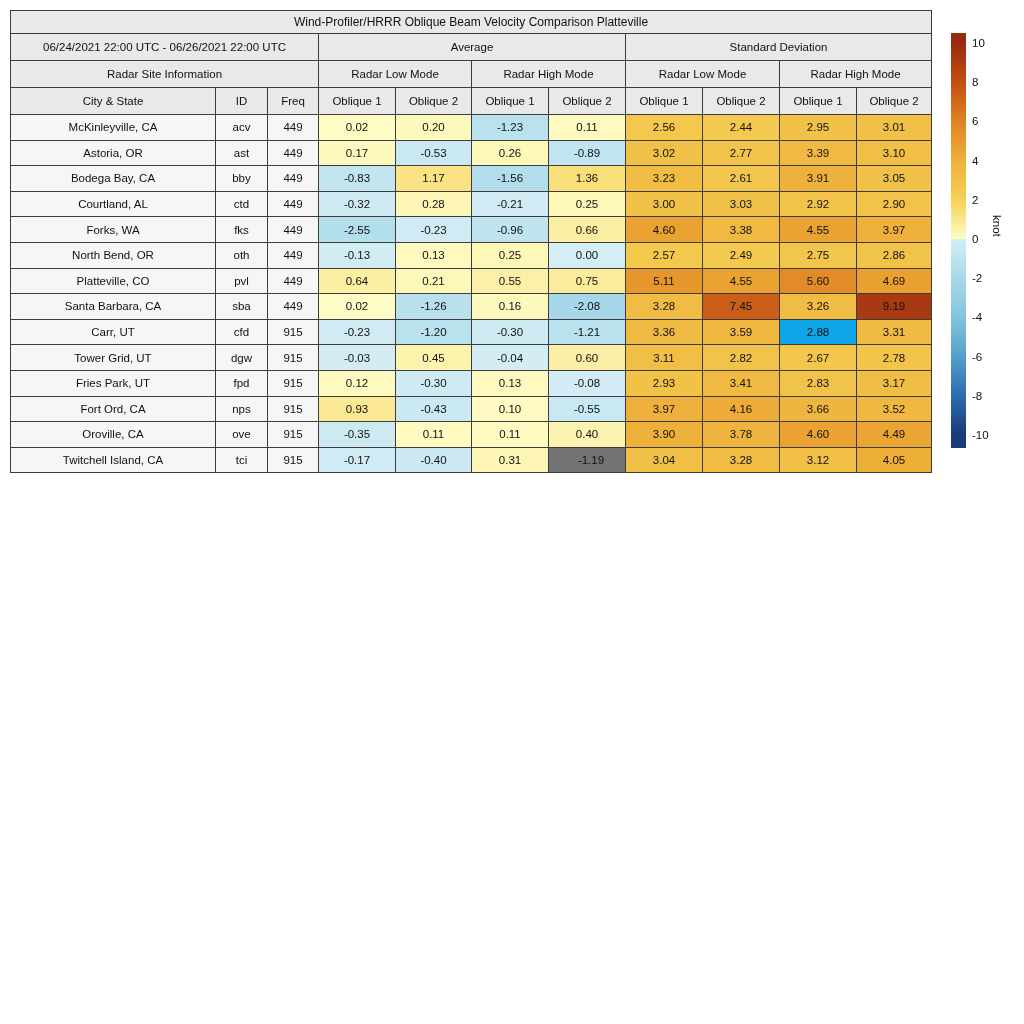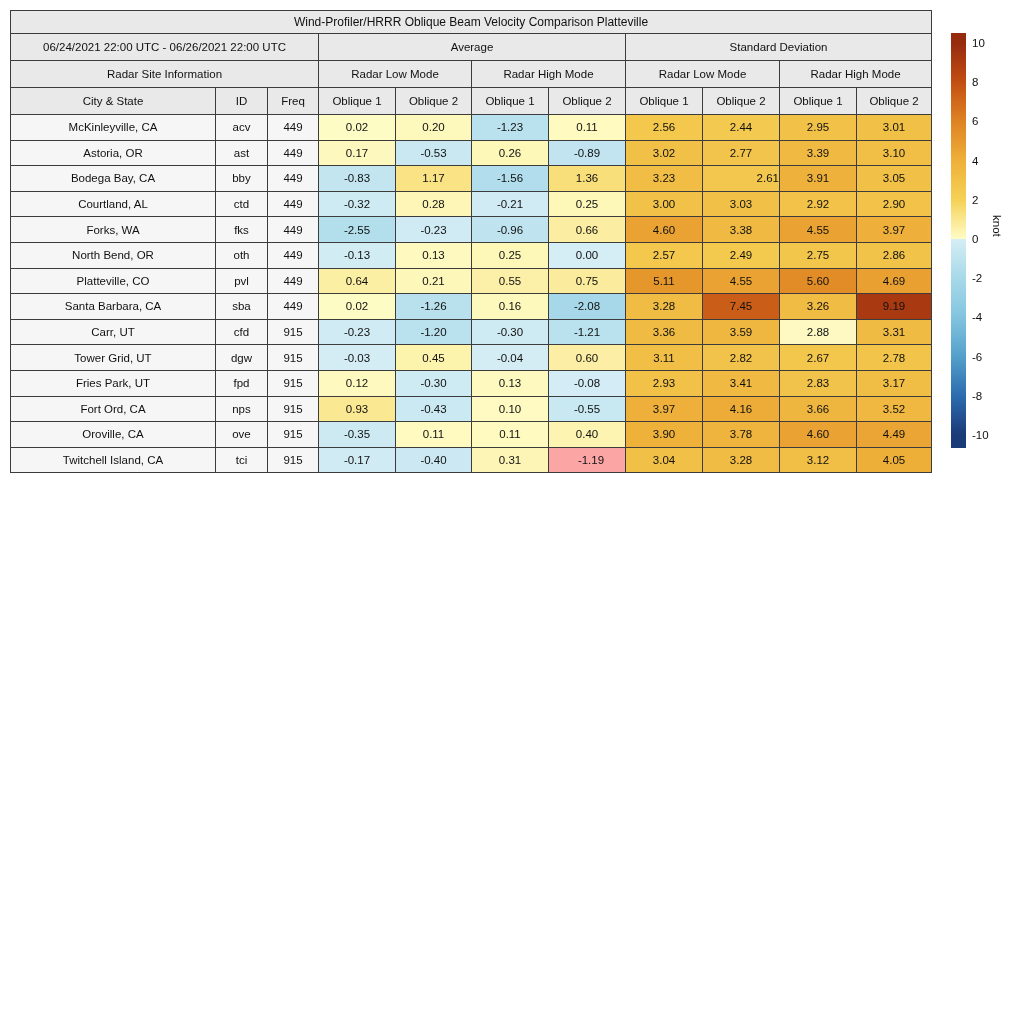--- a/index.html
+++ b/index.html
@@ -141,21 +141,21 @@
       </tr>
       <tr>
         <td class="site-cell">Bodega Bay, CA</td>
         <td class="site-cell">bby</td>
         <td class="site-cell">449</td>
         <td style="background: rgb(194, 229, 240);">-0.83</td>
         <td style="background: rgb(249, 227, 133);">1.17</td>
         <td style="background: rgb(177, 221, 236);">-1.56</td>
         <td style="background: rgb(248, 223, 122);">1.36</td>
         <td style="background: rgb(241, 189, 68);">3.23</td>
-        <td style="background: rgb(243, 199, 77); text-align: right;">2.61</td>
+        <td style="background: rgb(243, 199, 77);">2.61</td>
         <td style="background: rgb(238, 177, 59);">3.91</td>
         <td style="background: rgb(241, 192, 71);">3.05</td>
       </tr>
       <tr>
         <td class="site-cell">Courtland, AL</td>
         <td class="site-cell">ctd</td>
         <td class="site-cell">449</td>
         <td style="background: rgb(206, 234, 243);">-0.32</td>
         <td style="background: rgb(253, 246, 183);">0.28</td>
         <td style="background: rgb(208, 235, 244);">-0.21</td>
@@ -220,21 +220,21 @@
       <tr>
         <td class="site-cell">Carr, UT</td>
         <td class="site-cell">cfd</td>
         <td class="site-cell">915</td>
         <td style="background: rgb(208, 235, 244);">-0.23</td>
         <td style="background: rgb(185, 225, 238);">-1.20</td>
         <td style="background: rgb(206, 234, 243);">-0.30</td>
         <td style="background: rgb(185, 225, 238);">-1.21</td>
         <td style="background: rgb(240, 187, 67);">3.36</td>
         <td style="background: rgb(239, 183, 64);">3.59</td>
-        <td style="background: #fef9c3; text-align: center;">2.88</td>
+        <td style="background: #0ea5e9; text-align: center;">2.88</td>
         <td style="background: rgb(240, 187, 67);">3.31</td>
       </tr>
       <tr>
         <td class="site-cell">Tower Grid, UT</td>
         <td class="site-cell">dgw</td>
         <td class="site-cell">915</td>
         <td style="background: rgb(212, 237, 245);">-0.03</td>
         <td style="background: rgb(252, 243, 173);">0.45</td>
         <td style="background: rgb(212, 237, 245);">-0.04</td>
         <td style="background: rgb(252, 239, 165);">0.60</td>
@@ -282,21 +282,21 @@
         <td style="background: rgb(234, 162, 50);">4.60</td>
         <td style="background: rgb(235, 165, 52);">4.49</td>
       </tr>
       <tr>
         <td class="site-cell">Twitchell Island, CA</td>
         <td class="site-cell">tci</td>
         <td class="site-cell">915</td>
         <td style="background: rgb(209, 235, 244);">-0.17</td>
         <td style="background: rgb(204, 233, 243);">-0.40</td>
         <td style="background: rgb(253, 245, 181); margin-left: 35px;">0.31</td>
-        <td style="background: #fca5a5; padding-left: 8px;">-1.19</td>
+        <td style="background: #737373; padding-left: 8px;">-1.19</td>
         <td style="background: rgb(241, 192, 71);">3.04</td>
         <td style="background: rgb(241, 188, 68);">3.28</td>
         <td style="background: rgb(241, 191, 70);">3.12</td>
         <td style="background: rgb(238, 175, 57);">4.05</td>
       </tr>
     </tbody>
 </table>
 
 <div class="colorbar-wrap">
   <div class="cb-bar" id="cb-bar" style="background: linear-gradient(rgb(150, 43, 14) 0%, rgb(150, 43, 14) 2.41%, rgb(173, 61, 16) 7.13%, rgb(195, 78, 18) 11.86%, rgb(209, 105, 27) 16.58%, rgb(222, 131, 36) 21.3%, rgb(231, 153, 45) 26.02%, rgb(238, 176, 58) 30.75%, rgb(242, 193, 72) 35.47%, rgb(245, 209, 85) 40.19%, rgb(250, 231, 143) 44.92%, rgb(254, 252, 198) 49.64%, rgb(213, 237, 245) 49.64%, rgb(190, 227, 239) 54.36%, rgb(167, 217, 233) 59.08%, rgb(149, 207, 228) 63.81%, rgb(130, 196, 223) 68.53%, rgb(107, 178, 213) 73.25%, rgb(84, 160, 202) 77.98%, rgb(64, 134, 189) 82.7%, rgb(44, 108, 176) 87.42%, rgb(36, 83, 148) 92.14%, rgb(27, 58, 120) 96.87%, rgb(27, 58, 120) 100%);"></div>

